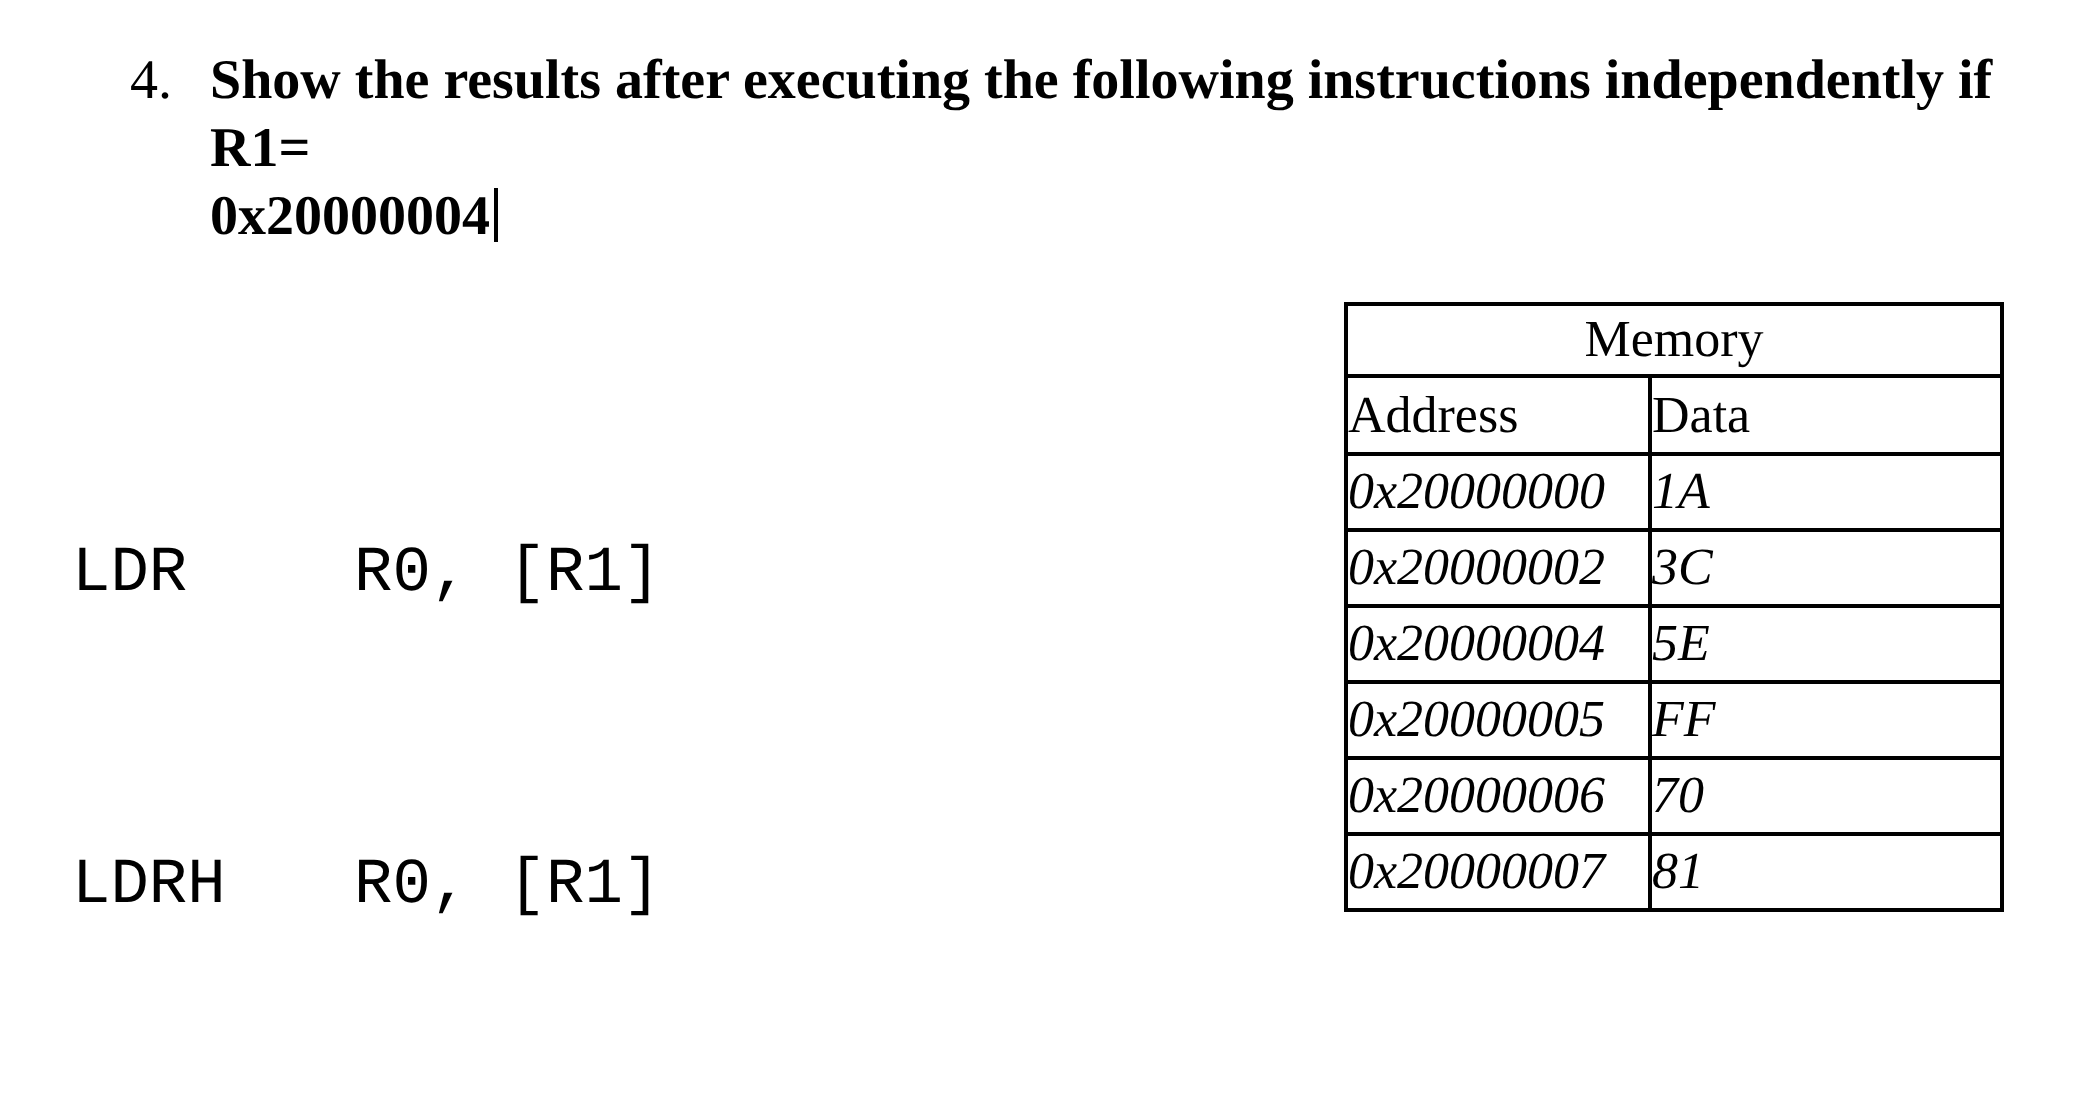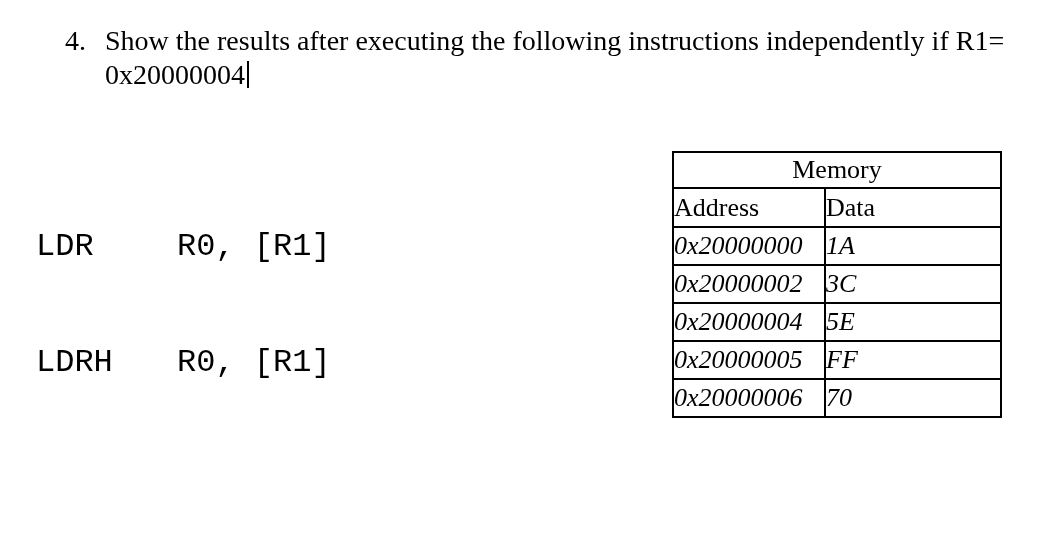--- a/index.html
+++ b/index.html
@@ -26,20 +26,21 @@
     font-size: 28px;
     line-height: 34px;
     color: #000000;
   }
   .q-num {
     width: 40px;
     flex: 0 0 40px;
   }
   .q-body {
     width: 930px;
+    font-weight: bold;
   }
   .caret {
     display: inline-block;
     width: 2px;
     height: 27px;
     background: #000000;
     vertical-align: -4px;
     margin-left: 2px;
   }
 
@@ -50,20 +51,21 @@
     top: 151px;
     font-family: "Liberation Mono", monospace;
     font-size: 32px;
     line-height: 38.5px;
     white-space: pre;
     color: #000000;
   }
   .code-line .mn {
     display: inline-block;
     width: 141px;
+    margin-top: 40px;
   }
 
   
   .memtable {
     position: absolute;
     left: 672px;
     top: 151px;
     border-collapse: collapse;
     font-family: "Liberation Serif", serif;
     font-size: 26px;
@@ -132,16 +134,20 @@
       <td>5E</td>
     </tr>
     <tr class="data-row">
       <td>0x20000005</td>
       <td>FF</td>
     </tr>
     <tr class="data-row">
       <td>0x20000006</td>
       <td>70</td>
     </tr>
+    <tr class="data-row">
+      <td>0x20000007</td>
+      <td>81</td>
+    </tr>
   </tbody>
     </table>
 
 </div>
 
 </body></html>

